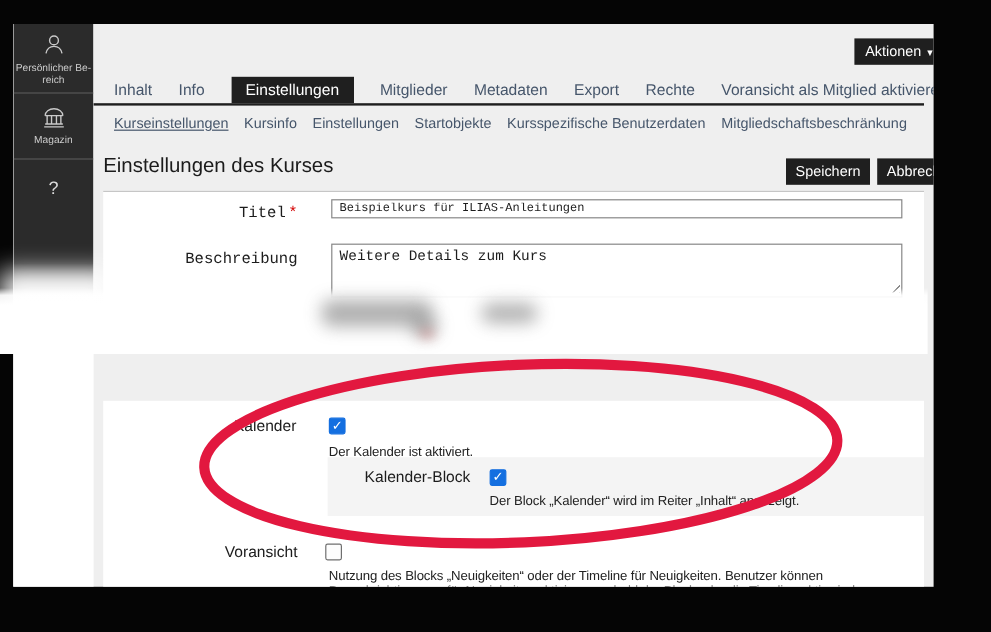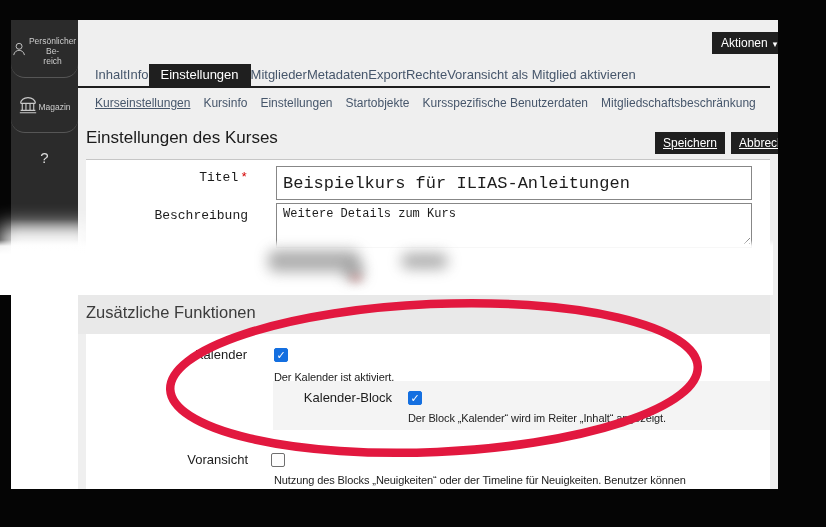--- a/index.html
+++ b/index.html
@@ -14,54 +14,54 @@
     position:absolute; left:11px; top:20px; width:767px; height:469px;
     background:#efefef; overflow:hidden;
   }
   
   .sidebar-col { position:absolute; left:0; top:0; width:67px; height:469px; background:#ffffff; }
   .sidebar {
     position:absolute; left:0; top:0; width:67px; height:232px; background:#2b2b2b;
     -webkit-mask-image:linear-gradient(180deg,#000 86%,transparent 100%);
     mask-image:linear-gradient(180deg,#000 86%,transparent 100%);
   }
-  .side-item { display:flex; flex-direction:row; align-items:center; justify-content:center;
-    border-bottom:1px solid #565656; cursor:pointer;border-radius:14px; }
+  .side-item { display:flex; flex-direction:column; align-items:center; justify-content:center;
+    border-bottom:1px solid #565656; cursor:pointer; }
   .side-item:last-child { border-bottom:none; }
   .side-item .lbl { font-size:8.5px; color:#cccccc; text-align:center; line-height:10px; margin-top:4px; }
   .side-item svg { display:block; }
   .si-1 { height:58px; } .si-2 { height:55px; } .si-3 { height:51px; }
   .si-4 { height:48px; }
   .si-4 .qmark { font-size:15px; color:#dddddd; }
   
   .actions-btn {
     position:absolute; left:701px; top:12px; background:#1f1f1f; color:#fff;
     font-size:12px; padding:4px 9px; cursor:pointer; white-space:nowrap;
   }
   .actions-btn .caret { font-size:9px; margin-left:5px; }
-  .tabs { position:absolute; left:84px; top:44px; display:flex; align-items:flex-end; height:22px; }
+  .tabs { position:absolute; left:84px; top:44px; display:flex; align-items:flex-end; gap:22px; height:22px; }
   .tab { font-size:13px; color:#46566b; line-height:22px; cursor:pointer; white-space:nowrap; }
   .tab[data-active="true"] { background:#1f1f1f; color:#ffffff; padding:0 12px; }
   .tabs-underline { position:absolute; left:67px; top:66px; width:692px; height:2px; background:#1e1e1e; }
   .subtabs { position:absolute; left:84px; top:76px; display:flex; gap:13px; }
   .subtab { font-size:12px; color:#46566b; cursor:pointer; white-space:nowrap; }
   .subtab[data-active="true"] { text-decoration:underline; }
   .page-title { position:absolute; left:75px; top:108px; font-size:17px; color:#1b1b1b; }
   .cmd-buttons { position:absolute; left:644px; top:112px; display:flex; gap:6px; }
-  .cmd-btn { background:#1f1f1f; color:#fff; font-size:12px; padding:4px 8px; border:none; cursor:pointer; white-space:nowrap;text-decoration:underline; }
+  .cmd-btn { background:#1f1f1f; color:#fff; font-size:12px; padding:4px 8px; border:none; cursor:pointer; white-space:nowrap; }
   
   .form-panel {
     position:absolute; left:75px; top:139px; width:684px; height:135px;
     background:#ffffff; border-top:1px solid #c6c6c6;font-family:Liberation Mono, monospace;
   }
   .f-label { position:absolute; left:0; width:162px; text-align:right; font-size:13px; color:#1c1c1c; }
   .req { color:#d40000; margin-left:2px; }
   .text-input {
-    position:absolute; left:190px; top:6px; width:476px; height:34px;
-    border:1px solid #878787; font-size:17px; padding:2px 6px; color:#1c1c1c;
+    position:absolute; left:190px; top:6px; width:476px; height:16px;
+    border:1px solid #878787; font-size:10px; padding:2px 6px; color:#1c1c1c;
     font-family:inherit; background:#fff;
   }
   .text-area {
     position:absolute; left:190px; top:43px; width:476px; height:45px;
     border:1px solid #878787; font-size:12px; padding:3px 6px; color:#1c1c1c;
     font-family:inherit; resize:none; background:#fff; overflow:hidden;
   }
   .resize-grip {
     position:absolute; left:655px; top:75px; width:9px; height:9px;
     background:repeating-linear-gradient(135deg,#8a8a8a 0 1px,transparent 1px 4px);
@@ -163,23 +163,20 @@
   <div class="form-panel">
     <div class="f-label" style="top:10px;">
       <span>Titel</span><span class="req">*</span>
     </div>
     <input class="text-input" type="text" value="Beispielkurs für ILIAS-Anleitungen" style="">
     <div class="f-label" style="top:48px;">Beschreibung</div>
     <textarea class="text-area" style="">Weitere Details zum Kurs</textarea>
     <div class="resize-grip"></div>
   </div>
 
-  <div class="section-band">
-    <div class="section-title">Zusätzliche Funktionen</div>
-  </div>
 
   <div class="lower-panel">
     <div class="f-label" style="top:13px; width:161px;">Kalender</div>
     <div class="checkbox" style="left:188px; top:14px;" data-checked="true">
       <span class="mark">✓</span>
     </div>
     <div class="help" style="position:absolute; left:188px; top:37px;">Der Kalender ist aktiviert.</div>
 
     <div class="nested-panel">
       <div class="n-label" style="top:9px;">Kalender-Block</div>

